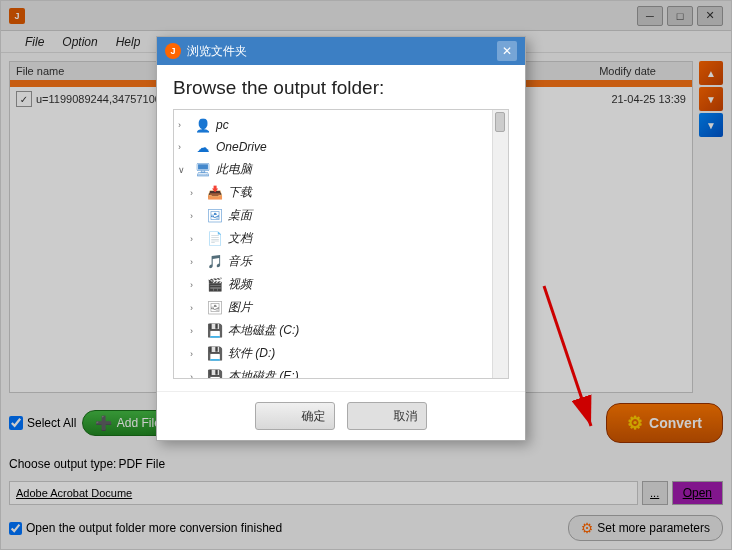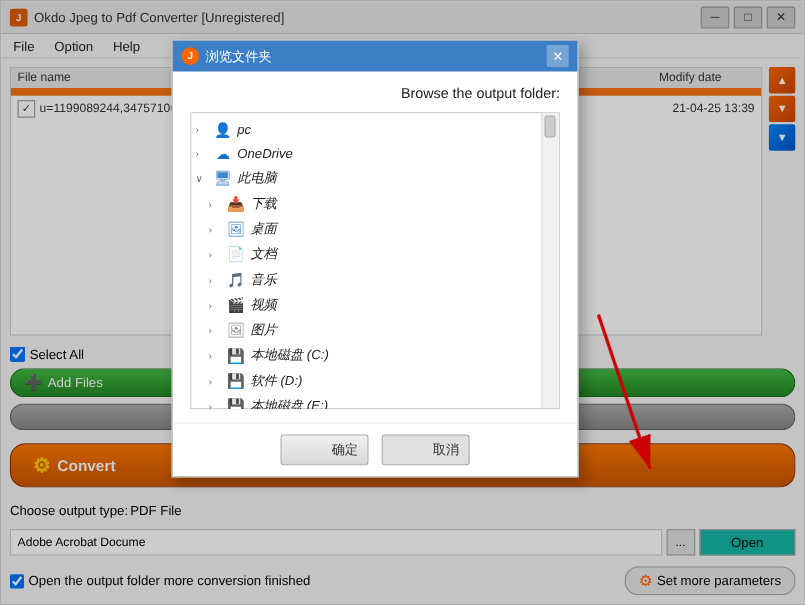--- a/index.html
+++ b/index.html
@@ -71,23 +71,24 @@
       font-size: 11px;
       color: #333;
     }
 
     
     .menu-bar {
       background: #f5f5f5;
       height: 22px;
       display: flex;
       align-items: center;
-      padding: 0 3px;
+      padding: 0 16px;
       border-bottom: 1px solid #ddd;
       gap: 2px;
+      font-style: italic;
     }
     .menu-item {
       padding: 2px 8px;
       cursor: pointer;
       border-radius: 2px;
       font-size: 12px;
       color: #222;
     }
 
     
@@ -166,23 +167,23 @@
       color: white;
       font-size: 10px;
     }
     .arrow-btn.blue {
       background: linear-gradient(135deg, #0088ff, #0055cc);
     }
 
     
     .bottom-toolbar {
       display: flex;
+      align-items: center;
       gap: 6px;
       padding: 4px 0;
-      flex-direction: column;
     }
     .checkbox-label {
       display: flex;
       align-items: center;
       gap: 4px;
       cursor: pointer;
       font-size: 12px;
     }
     .checkbox-label input {
       width: 14px;
@@ -229,20 +230,21 @@
       align-items: center;
       gap: 2px;
       font-size: 12px;
       margin-top: 4px;
     }
     .output-path-row {
       display: flex;
       align-items: center;
       gap: 4px;
       margin-top: 4px;
+      text-decoration: underline;
     }
     .output-path-input {
       flex: 1;
       border: 1px solid #ccc;
       background: white;
       padding: 3px 6px;
       font-size: 11px;
       height: 24px;
     }
     .btn-browse {
@@ -250,23 +252,23 @@
       height: 24px;
       background: #e0e0e0;
       border: 1px solid #aaa;
       cursor: pointer;
       display: flex;
       align-items: center;
       justify-content: center;
       font-size: 11px;
     }
     .btn-open {
-      background: #14b8a6;
+      background: #a21caf;
       border: 1px solid #aaa;
-      padding: 3px 28px;
+      padding: 3px 10px;
       cursor: pointer;
       font-size: 12px;
       height: 24px;
     }
 
     
     .footer-row {
       display: flex;
       align-items: center;
       gap: 8px;
@@ -354,25 +356,24 @@
       font-size: 12px;
       display: flex;
       align-items: center;
       justify-content: center;
     }
     .dialog-body {
       padding: 12px 16px;
       flex: 1;
     }
     .dialog-prompt {
-      font-size: 13px;
+      font-size: 19px;
       margin-bottom: 10px;
       color: #222;
       font-weight: 500;
-      text-align: right;
     }
     .dialog-tree-container {
       border: 1px solid #ccc;
       background: white;
       height: 270px;
       overflow: hidden;
       display: flex;
     }
     .dialog-tree {
       flex: 1;
@@ -444,21 +445,20 @@
     }
   </style>
 </head>
 <body>
 
 <div class="main-window">
 
   <div class="title-bar">
     <div class="title-bar-left">
       <div class="title-icon">J</div>
-      <span>Okdo Jpeg to Pdf Converter [Unregistered]</span>
     </div>
     <div class="title-bar-controls">
       <button class="title-btn">─</button>
       <button class="title-btn">□</button>
       <button class="title-btn close">✕</button>
     </div>
   </div>
 
   <div class="menu-bar">
     <div class="menu-item">File</div>

